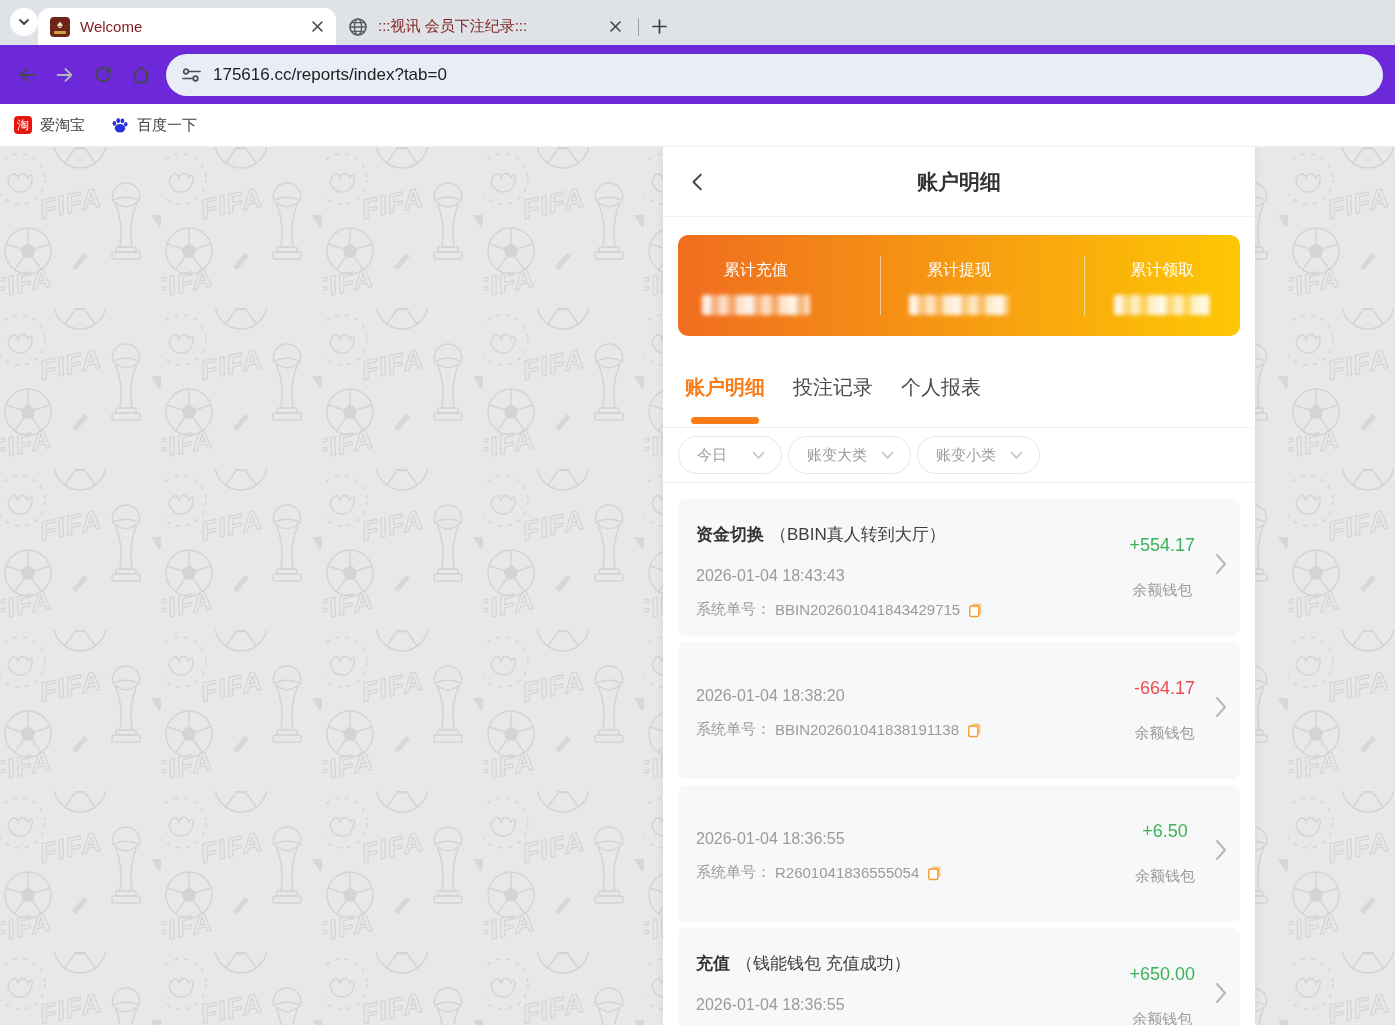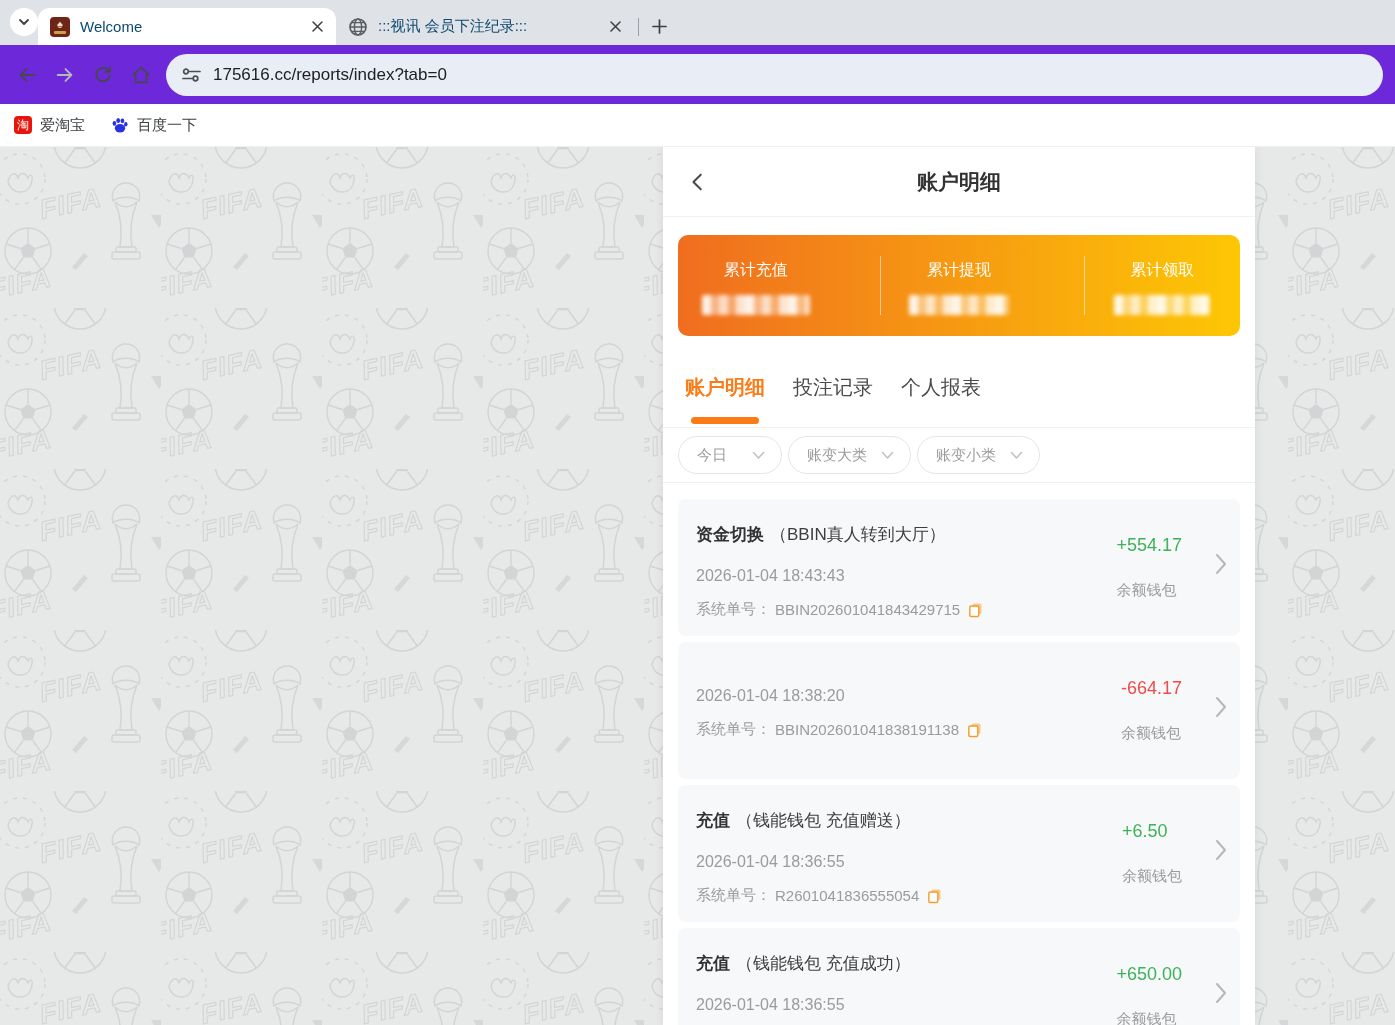--- a/index.html
+++ b/index.html
@@ -11,21 +11,21 @@
   .tabstrip { height:45px; background:#dfe2e7; display:flex; align-items:flex-end; position:relative; }
   .tab-search { width:28px; height:28px; border:none; border-radius:50%; background:#fff;
                 margin:0 0 9px 10px; display:flex; align-items:center; justify-content:center; cursor:pointer; }
   .tab { width:298px; height:37px; display:flex; align-items:center; padding:0 10px 0 12px; position:relative; }
   .tab.active { background:#fff; border-radius:12px 12px 0 0; }
   .tab .favicon { width:20px; height:20px; flex:0 0 20px; margin-right:10px; }
   .favicon.poker { background:#6e2417; border-radius:4px; display:flex; flex-direction:column;
                    align-items:center; justify-content:center; color:#f4e3c3; font-size:11px; line-height:11px; }
   .favicon.poker i { font-style:normal; }
   .favicon.poker u { display:block; width:12px; height:3px; background:#caa24a; margin-top:1px; border-radius:1px; text-decoration:none;}
-  .tab-title { flex:1; font-size:15px; color:#0c4a6e; white-space:nowrap; overflow:hidden; }
+  .tab-title { flex:1; font-size:15px; color:#7f1d1d; white-space:nowrap; overflow:hidden; }
   .tab .close-btn { width:18px; height:18px; border:none; background:transparent; cursor:pointer;
                     display:flex; align-items:center; justify-content:center; border-radius:50%; }
   .tab-sep { width:1px; height:18px; background:#9aa0a6; margin:0 6px 9px 4px; align-self:flex-end; }
   .new-tab { width:28px; height:28px; border:none; background:transparent; margin-bottom:5px;
              display:flex; align-items:center; justify-content:center; cursor:pointer; }
 
   .toolbar { height:59px; background:#6d28d9; display:flex; align-items:center; padding:0 8px; }
   .nav-btn { width:38px; height:38px; border:none; background:transparent; border-radius:50%;
              display:flex; align-items:center; justify-content:center; cursor:pointer; flex:0 0 auto; }
   .omnibox { flex:1; height:42px; margin-left:6px; margin-right:4px; background:#e9edf6; border-radius:21px;
@@ -74,21 +74,21 @@
   .tlist { padding:16px 15px 0; }
   .tcard { position:relative; background:#f7f8fa; border-radius:8px; height:137px; margin-bottom:6px;
            padding:24px 18px 0; cursor:pointer; }
   .t-titlerow { font-size:17px; color:#333; }
   .t-type { font-weight:700; }
   .t-note { font-weight:400; color:#3e3e3e; margin-left:6px; }
   .t-date { font-size:16px; color:#9b9b9b; margin-top:21px; }
   .t-order { font-size:15px; color:#9b9b9b; margin-top:15px; display:flex; align-items:center; }
   .t-order .no { margin-left:4px; }
   .copy-ic { margin-left:8px; cursor:pointer; }
-  .t-right { position:absolute; right:58px; top:36px; text-align:left;margin-left:8px; }
+  .t-right { position:absolute; right:45px; top:36px; text-align:center;margin-left:8px; }
   .t-amount { font-size:18px; }
   .t-amount.pos { color:var(--pos); } .t-amount.neg { color:var(--neg); }
   .t-wallet { font-size:15px; color:#9b9b9b; margin-top:25px; }
   .t-chev { position:absolute; right:12px; top:53px; }
 
   svg { display:block; }
 </style>
 </head>
 <body style="--accent: #fb7c16; --pos: #3db259; --neg: #f04b4b; --grad1: #f06d1f; --grad2: #fdc704;">
 
@@ -321,21 +321,20 @@
         <div class="t-right">
           <div class="t-amount neg">-664.17</div>
           <div class="t-wallet">余额钱包</div>
         </div>
         <svg class="t-chev" width="14" height="24" viewBox="0 0 14 24">
             <polyline points="3,3 11,12 3,21" fill="none" stroke="#b7b7b7" stroke-width="2" stroke-linecap="round" stroke-linejoin="round"></polyline>
           </svg>
       </div>
 
       <div class="tcard">
-        <div class="t-titlerow"><span class="t-type">充值</span><span class="t-note">（钱能钱包 充值赠送）</span></div>
         <div class="t-date">2026-01-04 18:36:55</div>
         <div class="t-order">
           <span>系统单号：</span>
             <span class="no">R2601041836555054</span>
           <svg class="copy-ic" width="16" height="16" viewBox="0 0 16 16">
               <rect x="4.5" y="1.5" width="9" height="10.5" rx="1.5" fill="#fbc98c"></rect>
               <rect x="1.8" y="4" width="9" height="10.5" rx="1.5" fill="#fff" stroke="#f59a2d" stroke-width="1.4"></rect>
             </svg>
         </div>
         <div class="t-right">

